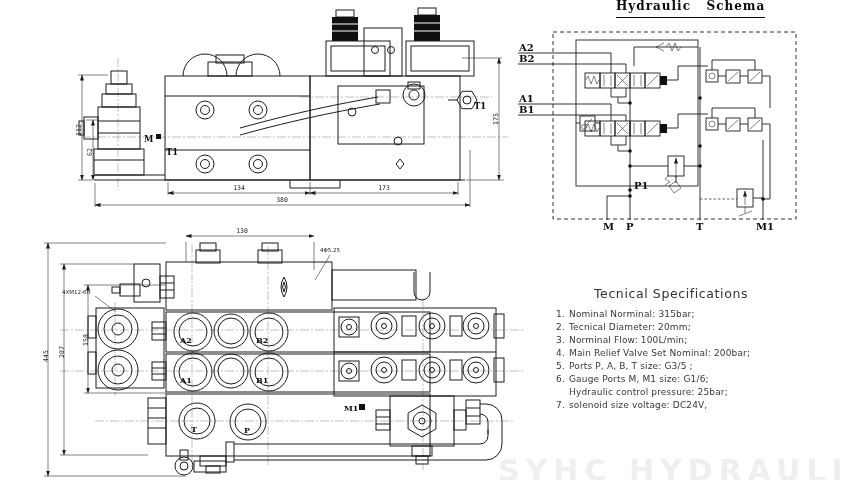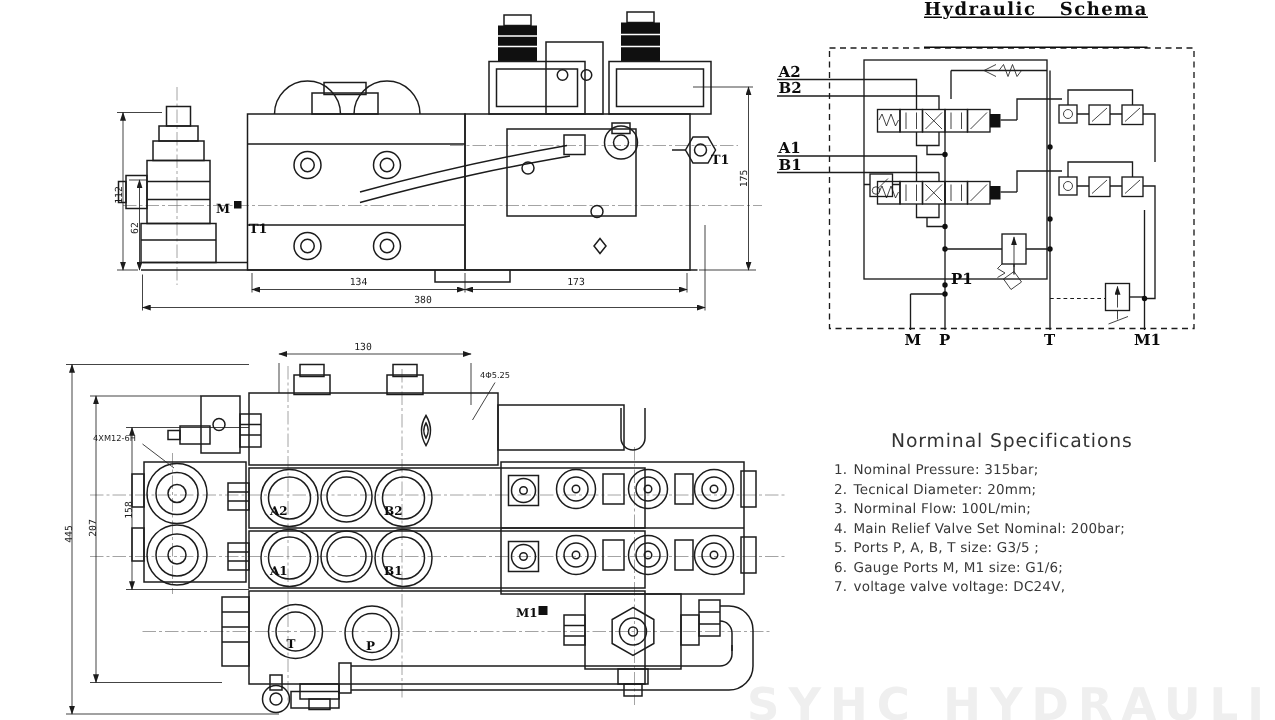--- a/index.html
+++ b/index.html
@@ -14,21 +14,21 @@
   .pdsh{stroke:#1c1c1c;stroke-width:.7;fill:none;stroke-dasharray:2.5 2;}
   .blk{fill:#101010;stroke:none;}
   .wstripe{stroke:#ffffff;stroke-width:1;fill:none;}
   .dot{fill:#101010;stroke:none;}
   .dim{font:6.5px "DejaVu Sans Mono",monospace;fill:#1c1c1c;text-anchor:middle;}
   .note{font:5.5px "DejaVu Sans",sans-serif;fill:#1c1c1c;}
   .lbl{font:bold 8.5px "DejaVu Serif",serif;fill:#0b0b0b;}
   .slbl{font:bold 8px "DejaVu Serif",serif;fill:#0b0b0b;}
   .plbl{font:bold 10px "DejaVu Serif",serif;fill:#0b0b0b;}
   
-  .schema-title{position:absolute;left:616px;top:-1px;z-index:2;font:bold 12px "DejaVu Serif",serif;color:#0b0b0b;letter-spacing:1px;white-space:pre;border-bottom:1.6px solid #0b0b0b;padding-bottom:18px;text-decoration:underline;}
+  .schema-title{position:absolute;left:616px;top:-1px;z-index:2;font:bold 12px "DejaVu Serif",serif;color:#0b0b0b;letter-spacing:1px;white-space:pre;border-bottom:1.6px solid #0b0b0b;padding-bottom:4px;}
   
   .specs{position:absolute;left:556px;top:286px;width:252px;z-index:2;color:#2e2e2e;}
   .specs-title{font:12.5px "DejaVu Sans",sans-serif;letter-spacing:.6px;margin:0 0 7px 38px;color:#333;}
   .spec-row{display:flex;font:9px "DejaVu Sans",sans-serif;line-height:13px;letter-spacing:.15px;color:#383838;}
   .spec-num{width:13px;flex:0 0 13px;}
   .spec-cont{margin-left:13px;}
   
   .watermark{position:absolute;left:498px;top:453px;z-index:0;font:bold 30px "DejaVu Sans",sans-serif;color:#efefef;letter-spacing:6px;white-space:nowrap;}
 </style>
 </head>
@@ -384,24 +384,24 @@
         <line class="tn" x1="48" y1="243" x2="48" y2="476" marker-start="url(#as)" marker-end="url(#ae)"></line>
         <text class="dim" x="242" y="233">130</text>
         <text class="dim" transform="rotate(-90 86 340)" x="86" y="342">158</text>
         <text class="dim" transform="rotate(-90 62 352)" x="62" y="354">207</text>
         <text class="dim" transform="rotate(-90 46 356)" x="46" y="358">445</text>
       </g>
     </g>
   </svg>
 
   <div class="specs">
-    <div class="specs-title">Norminal Specifications</div>
+    <div class="specs-title">Tecnical Specifications</div>
     <div class="spec-row">
         <span class="spec-num">1.</span>
-        <span>Nominal Pressure: 315bar;</span>
+        <span>Nominal Norminal: 315bar;</span>
       </div>
     <div class="spec-row">
         <span class="spec-num">2.</span>
         <span>Tecnical Diameter: 20mm;</span>
       </div>
     <div class="spec-row">
         <span class="spec-num">3.</span>
         <span>Norminal Flow: 100L/min;</span>
       </div>
     <div class="spec-row">
@@ -410,18 +410,21 @@
       </div>
     <div class="spec-row">
         <span class="spec-num">5.</span>
         <span>Ports P, A, B, T size: G3/5 ;</span>
       </div>
     <div class="spec-row">
         <span class="spec-num">6.</span>
         <span>Gauge Ports M, M1 size: G1/6;</span>
       </div>
     <div class="spec-row">
+        <span class="spec-cont">Hydraulic control pressure: 25bar;</span>
+      </div>
+    <div class="spec-row">
         <span class="spec-num">7.</span>
-        <span>voltage valve voltage: DC24V,</span>
+        <span>solenoid size voltage: DC24V,</span>
       </div>
   </div>
 
 </div>
 
 </body></html>

